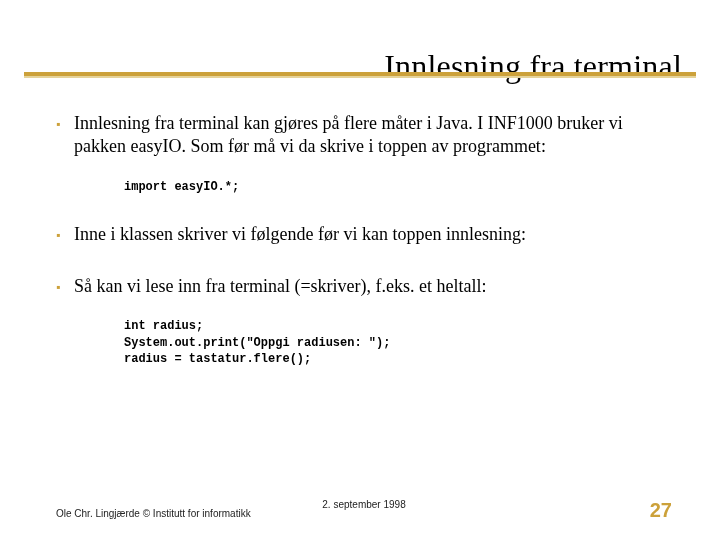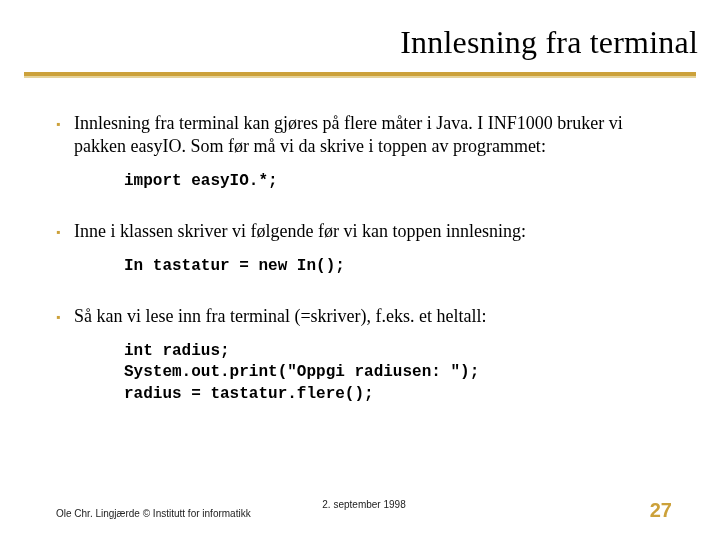--- a/index.html
+++ b/index.html
@@ -1,27 +1,27 @@
 <!DOCTYPE html>
 <html><head>
 <meta charset="utf-8">
 <style>
   * { margin: 0; padding: 0; box-sizing: border-box; }
   html, body { width: 720px; height: 540px; background: #fff; font-family: "Times New Roman", Times, serif; color: #000; }
   .slide { position: relative; width: 720px; height: 540px; padding: 0; }
   .title-wrap { position: absolute; top: 24px; left: 0; width: 720px; }
-  .title { font-size: 32px; font-weight: 400; text-align: right; padding-right: 22px; letter-spacing: 0.2px; }
+  .title { font-size: 32px; font-weight: 400; text-align: right; padding-right: 38px; letter-spacing: 0.2px; margin-top: 24px; }
   .rule { position: absolute; top: 72px; left: 24px; width: 672px; }
   .rule .line { height: 4px; background: #cca13a; }
   .rule .shadow { height: 2px; background: #e5d39a; margin-top: 0; }
   .body { position: absolute; top: 112px; left: 56px; width: 616px; }
   .item { display: flex; align-items: flex-start; margin-bottom: 28px; }
   .bullet { flex: 0 0 18px; font-size: 12px; line-height: 24px; color: #cca13a; }
   .text { font-size: 18px; line-height: 1.3; }
-  .code { font-family: "Courier New", Courier, monospace; font-weight: bold; font-size: 16px; line-height: 1.35; margin-left: 50px; margin-top: 12px; margin-bottom: 0; white-space: pre; }
+  .code { font-family: "Courier New", Courier, monospace; font-weight: bold; font-size: 12px; line-height: 1.35; margin-left: 50px; margin-top: 20px; margin-bottom: 0; white-space: pre; }
   .footer { position: absolute; bottom: 18px; left: 56px; width: 616px; display: flex; justify-content: space-between; align-items: baseline; font-family: Arial, Helvetica, sans-serif; }
   .foot-left { font-size: 10px; color: #222; text-align: right; }
   .foot-center { font-size: 10px; color: #222; position: absolute; left: 50%; transform: translateX(-50%); }
   .foot-right { font-size: 20px; font-weight: bold; color: #cca13a; }
 </style>
 </head>
 <body>
 
 <div class="slide">
 
@@ -41,21 +41,20 @@
       <div>
         <div class="text">Innlesning fra terminal kan gjøres på flere måter i Java.  I INF1000 bruker vi pakken easyIO.  Som før må vi da skrive i toppen av programmet:</div>
         <div class="code">import easyIO.*;</div>
       </div>
     </div>
 
     <div class="item">
       <div class="bullet">▪</div>
       <div>
         <div class="text">Inne i klassen skriver vi følgende før vi kan toppen innlesning:</div>
-        <div class="code">In tastatur = new In();</div>
       </div>
     </div>
 
     <div class="item">
       <div class="bullet">▪</div>
       <div>
         <div class="text">Så kan vi lese inn fra terminal (=skriver), f.eks. et heltall:</div>
         <div class="code">int radius;
 System.out.print("Oppgi radiusen: ");
 radius = tastatur.flere();</div>

